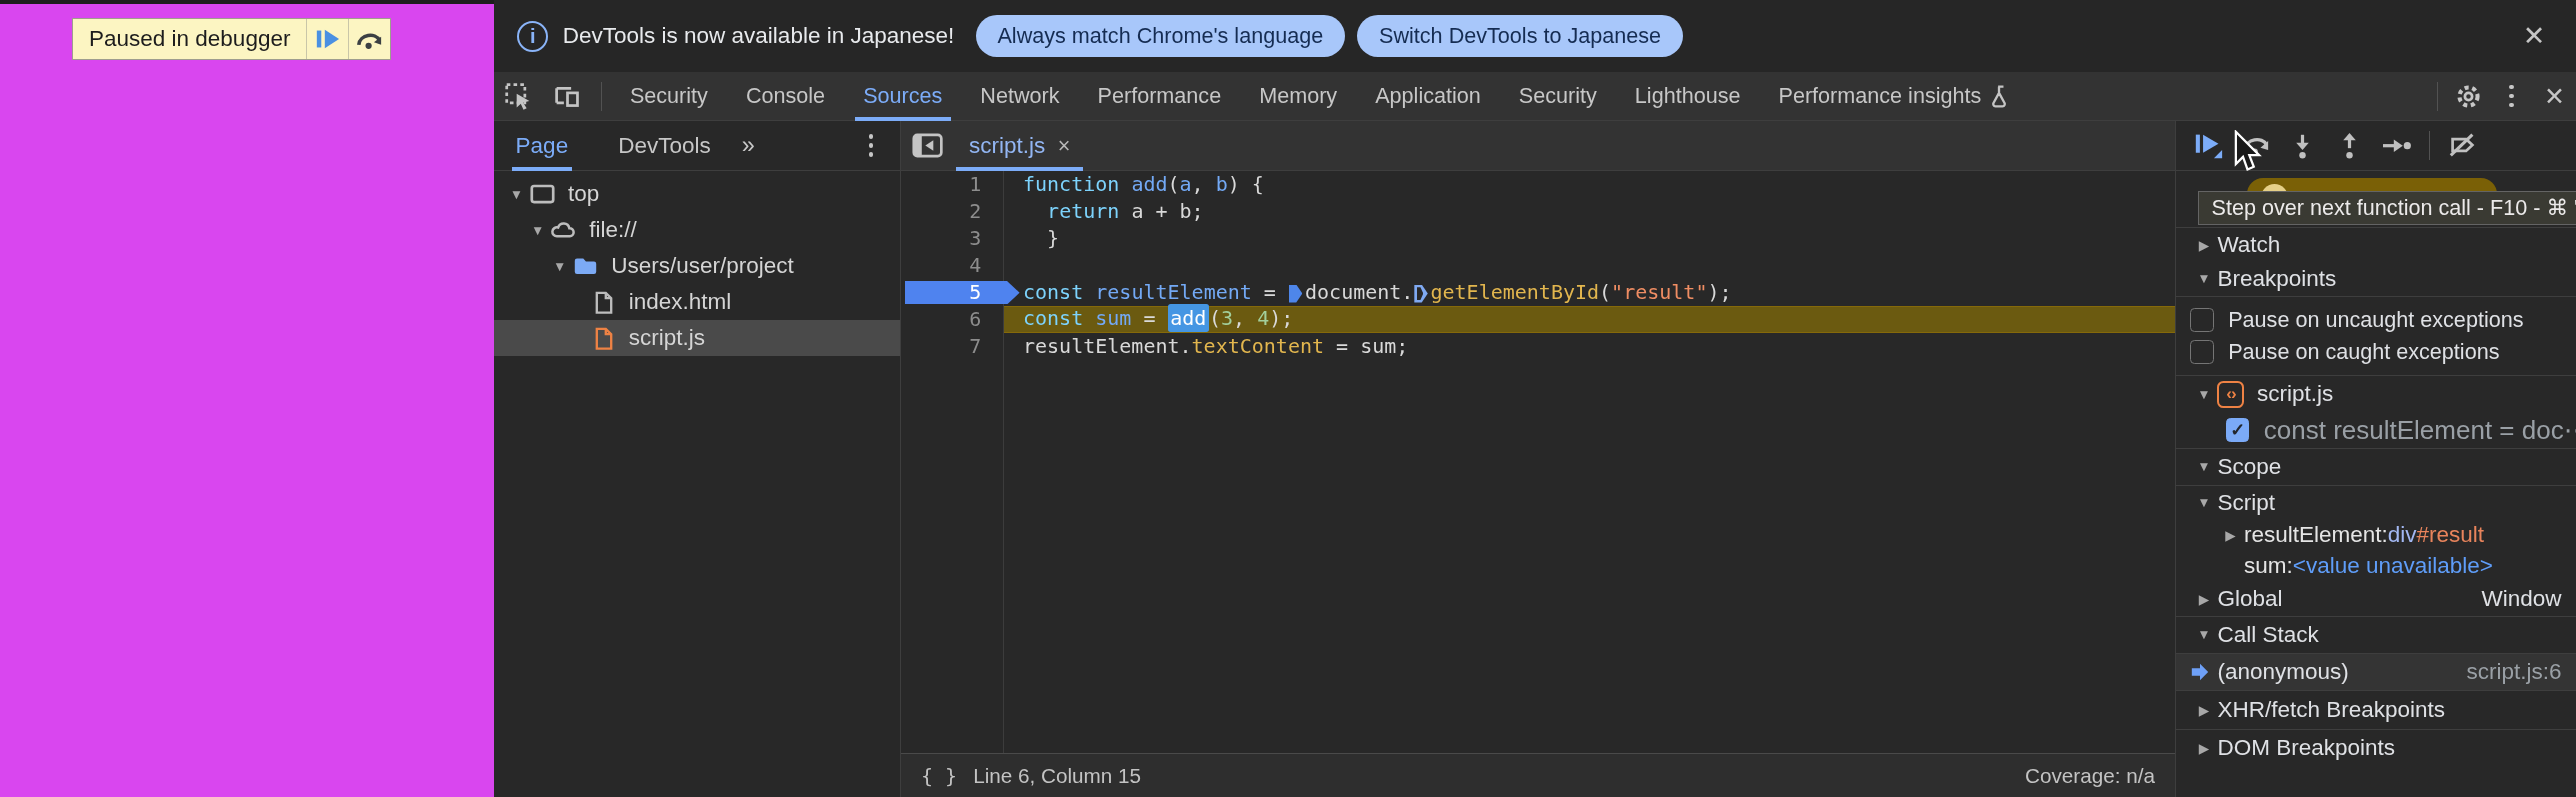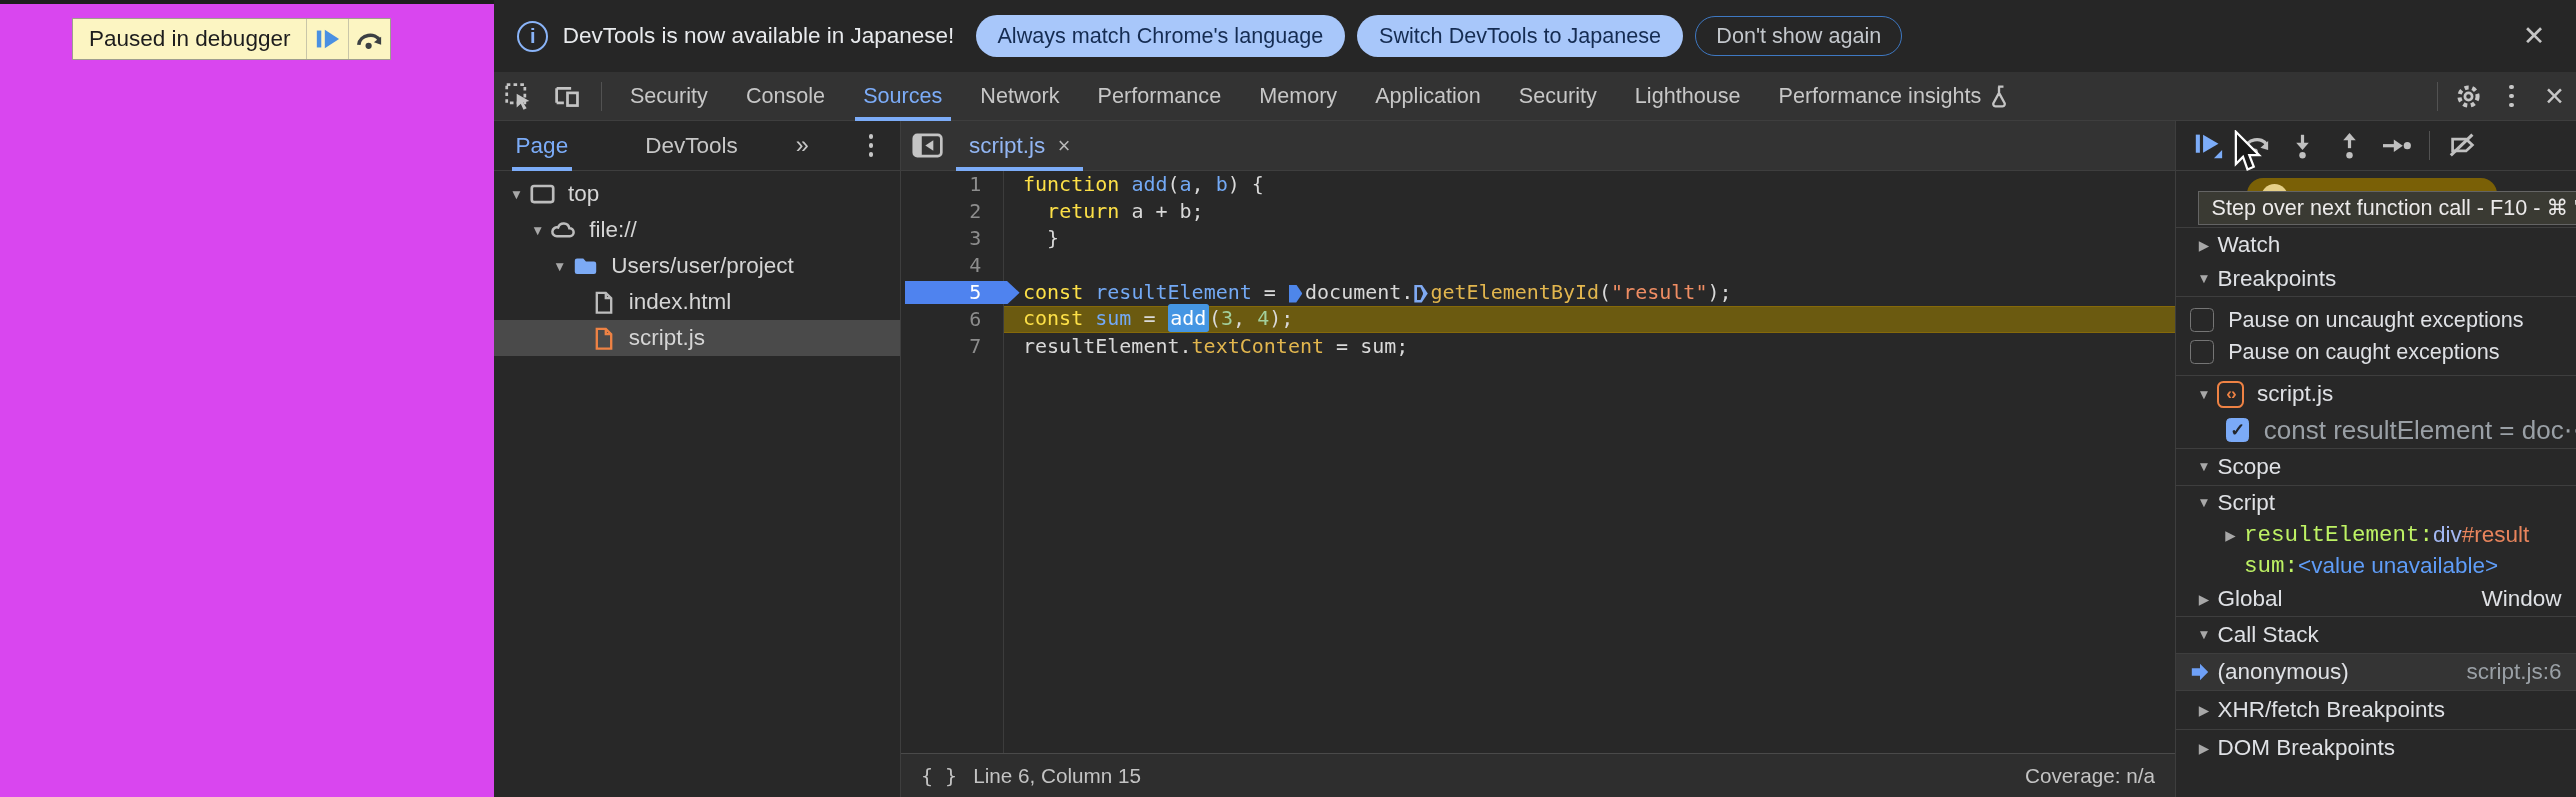--- a/index.html
+++ b/index.html
@@ -44,21 +44,21 @@
   .kebab-dots { display:flex; flex-direction:column; gap:4.5px; }
   .kebab-dots i { width:4.5px; height:4.5px; border-radius:50%; background:#c7c7c7; }
   .x-glyph { font-size:25px; color:#c7c7c7; }
 
   
   .dt-body { flex:1; display:flex; min-height:0; }
 
   
   .navigator { width:407px; border-right:0.9px solid #3e3e3e; display:flex; flex-direction:column; flex:none; }
   .nav-header { height:50px; border-bottom:0.9px solid #3e3e3e; display:flex; align-items:center;
-                padding-left:21.6px; font-size:22.5px; flex:none;gap:27px; }
+                padding-left:21.6px; font-size:22.5px; flex:none; }
   .nav-tab { position:relative; height:50px; display:flex; align-items:center; color:#c7c7c7; }
   .nav-tab.active { color:#7cacf8; }
   .nav-tab.active::after { content:""; position:absolute; left:-3.6px; right:-3.6px; bottom:0; height:3.6px; background:#7cacf8; }
   .nav-chevrons { color:#c7c7c7; font-size:23.4px; margin-left:31px; }
   .nav-kebab { margin-left:auto; margin-right:27px; }
   .tree { padding-top:5.4px; }
   .tree-row { height:36px; display:flex; align-items:center; font-size:22.5px; color:#d5d5d5; white-space:nowrap; }
   .tree-row.selected { background:#4a4a4a; }
   .tri { width:23.4px; text-align:center; font-size:13.5px; color:#a8a8a8; flex:none; }
   .tree-ico { width:29px; display:flex; justify-content:center; margin-right:10.8px; flex:none; }
@@ -75,21 +75,21 @@
   .code { flex:1; position:relative; font-family:"DejaVu Sans Mono", monospace; font-size:20px; overflow:hidden; }
   .gutter { position:absolute; left:0; top:0; width:102px; z-index:2; }
   .gnum { height:27px; line-height:27px; text-align:right; padding-right:21.6px; color:#8d8d8d; }
   .gnum.exec { color:#ffffff; }
   .gutter-border { position:absolute; left:102px; top:0; bottom:0; width:0.9px; background:#3c3c3c; }
   .exec-arrow { position:absolute; left:3.6px; top:110px; width:115px; height:23.4px; background:#4f83ef; z-index:1;
                 clip-path:polygon(0 0, calc(100% - 12.6px) 0, 100% 50%, calc(100% - 12.6px) 100%, 0 100%); }
   .lines { margin-left:103px; position:relative; z-index:1; }
   .cline { height:27px; line-height:27px; padding-left:19px; white-space:pre; }
   .cline.current { background:#6b5a10; border-top:1.8px solid #85690a; border-bottom:1.8px solid #85690a; line-height:23.4px; }
-  .tk-kw { color:#fde047; } .tk-def { color:#73a9f5; } .tk-prop { color:#e2b64e; }
+  .tk-kw { color:#7dd3fc; } .tk-def { color:#73a9f5; } .tk-prop { color:#e2b64e; }
   .tk-str { color:#ef8d63; } .tk-num { color:#a3cf9b; } .tk-pl { color:#d9d9d9; }
   .tk-sel { background:#4596e3; color:#fff; border-radius:2.7px; padding:1.8px 2.7px; }
   .tk-mk, .tk-mko { display:inline-block; width:13.5px; height:18px; vertical-align:-3.6px; margin:0 2.7px 0 0.9px;
     clip-path:polygon(0 0,55% 0,100% 50%,55% 100%,0 100%); background:#4e86ea; }
   .tk-mko { background:#7fa9f2; position:relative; }
   .tk-mko span { position:absolute; left:2.7px; top:2.7px; right:4.5px; bottom:2.7px;
     clip-path:polygon(0 0,55% 0,100% 50%,55% 100%,0 100%); background:#282828; }
   .statusbar { height:44px; border-top:0.9px solid #4a4a4a; background:#2e2e2e; display:flex; align-items:center;
                padding:0 20px; font-size:20.7px; color:#c3c3c3; gap:16px; flex:none; }
   .curly { font-family:"DejaVu Sans Mono", monospace; font-size:20px; }
@@ -108,21 +108,21 @@
   .cb.checked { background:#7baaf7; border-color:#7baaf7; display:flex; align-items:center; justify-content:center;
                 color:#23272e; font-size:18px; font-weight:bold; }
   .cblabel { font-size:21.6px; }
   .bp-file-icon { width:27px; height:27px; border:2.2px solid #ee8244; border-radius:6.3px; color:#ee8244;
                   display:flex; align-items:center; justify-content:center; font-size:17px; font-weight:bold;
                   margin-right:12.6px; flex:none; letter-spacing:-0.9px; }
   .bp-entry { padding-left:50px; }
   .bp-text { color:#9aa0a6; font-size:26px; }
   .right-val { margin-left:auto; margin-right:14.4px; }
   .muted { color:#9aa0a6; }
-  .v-name { color:#bef264;font-family:Liberation Mono, monospace; } .v-tag { color:#a3b8f3; } .v-id { color:#e8845c; } .v-blue { color:#5f9df8; }
+  .v-name { color:#e5e5e5; } .v-tag { color:#a3b8f3; } .v-id { color:#e8845c; } .v-blue { color:#5f9df8; }
   .frame-row { background:#343434; }
   .cs-arrow { width:27px; display:flex; justify-content:flex-start; flex:none; }
 
   
   .gold-blob { position:absolute; left:1753px; top:178px; width:250px; height:40px; background:#7a6006;
                border-radius:16px 16px 0 0; z-index:39; overflow:hidden; }
   .gold-blob i { position:absolute; left:14.4px; top:6.3px; width:27px; height:27px; border-radius:50%; background:#e6d088; }
   .tooltip { position:absolute; left:1704px; right:0; top:191px; height:34px; background:#3a3a33;
              border:0.9px solid #646464; border-right:none; display:flex; align-items:center; padding-left:12.6px;
              font-size:21.6px; color:#eceaea; white-space:nowrap; overflow:hidden; z-index:40; }
@@ -153,21 +153,20 @@
     </div>
   </div>
 
   <div class="devtools">
 
     <div class="notif">
       <div class="info-icon">i</div>
       <div class="notif-msg">DevTools is now available in Japanese!</div>
       <button class="pill">Always match Chrome's language</button>
       <button class="pill">Switch DevTools to Japanese</button>
-      <button class="ghost">Don't show again</button>
       <div class="notif-close">✕</div>
     </div>
 
     <div class="main-toolbar">
       <div class="tb-icon">
         <svg width="29" height="29" viewBox="0 0 32 32">
           <rect x="3" y="3" width="20" height="20" fill="none" stroke="#c4c4c4" stroke-width="3" stroke-dasharray="4 3.5"></rect>
           <polygon points="14,13 28,21 21,22.5 25,29 21.5,30.5 18.5,24 14,28" fill="#c4c4c4"></polygon>
         </svg>
       </div>

